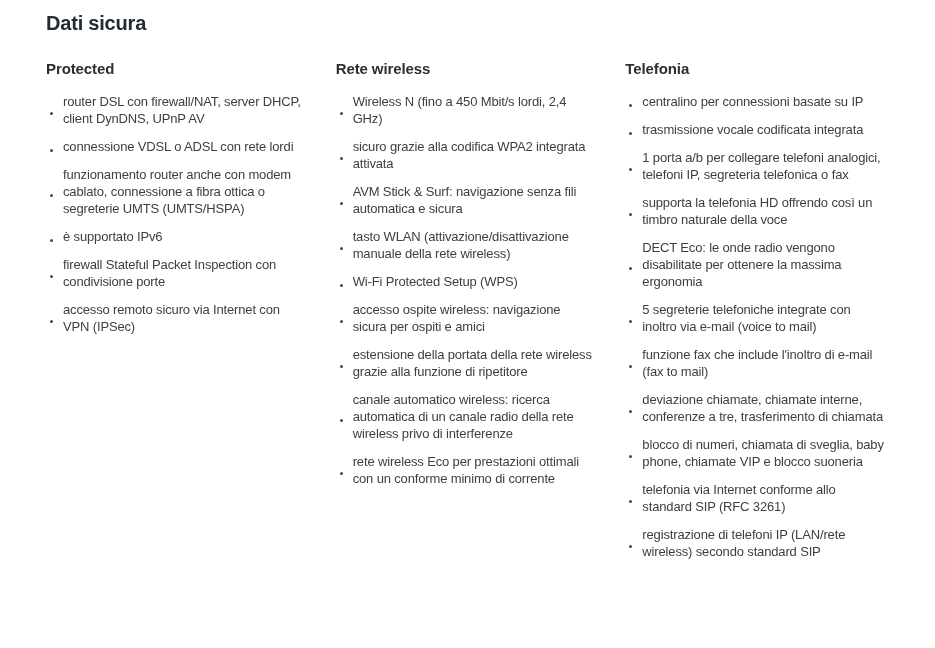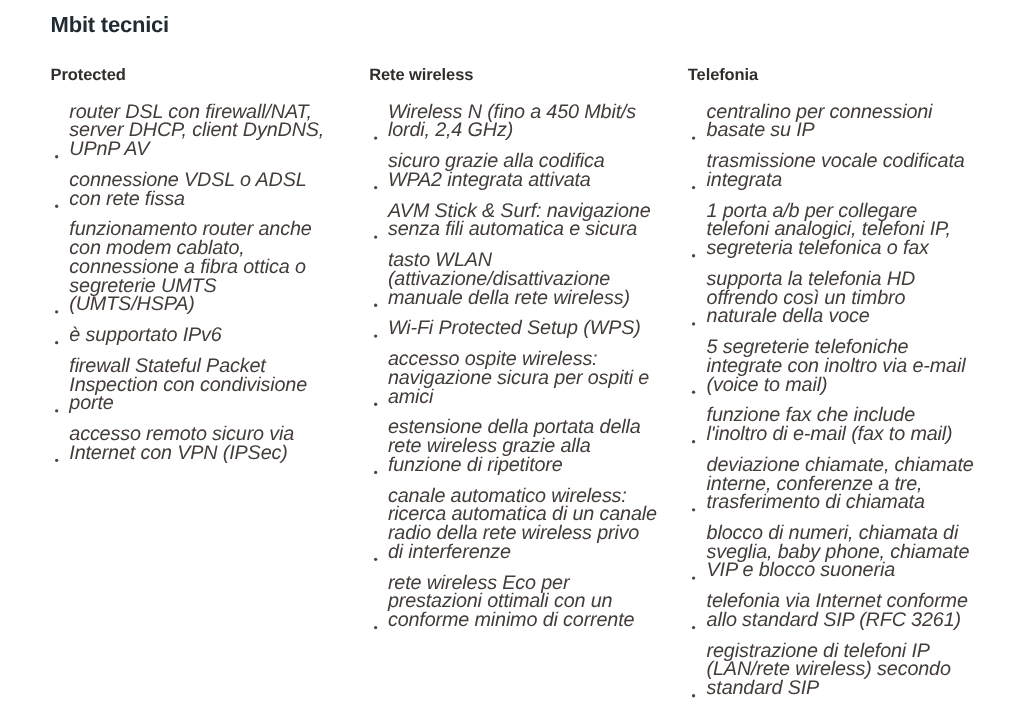--- a/index.html
+++ b/index.html
@@ -37,59 +37,58 @@
     color: #302d2b;
     letter-spacing: -0.1px;
   }
   ul.feature-list {
     list-style: none;
     margin: 0;
     padding: 0;
   }
   li.feature-item {
     display: flex;
-    align-items: flex-end;
+    align-items: center;
     margin: 0 0 11px 0;
-    font-size: 18px;
+    font-size: 13px;
     line-height: 17px;
     color: #443c39;
     letter-spacing: -0.15px;
-    font-style: italic;
   }
   .bullet {
     flex: 0 0 auto;
     width: 3px;
     height: 3px;
     border-radius: 50%;
     background: #4d4541;
     margin: 7px 10px 0 4px;
   }
   .feature-text {
     flex: 1 1 auto;
   }
 </style>
 </head>
 <body>
 
 <div class="page">
 
-  <h1 class="page-title">Mbit tecnici</h1>
+  <h1 class="page-title">Dati sicura</h1>
 
   <div class="columns">
 
     <div class="column">
       <h2 class="col-title">Protected</h2>
       <ul class="feature-list">
         <li class="feature-item">
             <span class="bullet"></span>
             <span class="feature-text">router DSL con firewall/NAT, server DHCP, client DynDNS, UPnP AV</span>
           </li>
         <li class="feature-item">
             <span class="bullet"></span>
-            <span class="feature-text">connessione VDSL o ADSL con rete fissa</span>
+            <span class="feature-text">connessione VDSL o ADSL con rete lordi</span>
           </li>
         <li class="feature-item">
             <span class="bullet"></span>
             <span class="feature-text">funzionamento router anche con modem cablato, connessione a fibra ottica o segreterie UMTS (UMTS/HSPA)</span>
           </li>
         <li class="feature-item">
             <span class="bullet"></span>
             <span class="feature-text">è supportato IPv6</span>
           </li>
         <li class="feature-item">
@@ -159,20 +158,24 @@
         <li class="feature-item">
             <span class="bullet"></span>
             <span class="feature-text">1 porta a/b per collegare telefoni analogici, telefoni IP, segreteria telefonica o fax</span>
           </li>
         <li class="feature-item">
             <span class="bullet"></span>
             <span class="feature-text">supporta la telefonia HD offrendo così un timbro naturale della voce</span>
           </li>
         <li class="feature-item">
             <span class="bullet"></span>
+            <span class="feature-text">DECT Eco: le onde radio vengono disabilitate per ottenere la massima ergonomia</span>
+          </li>
+        <li class="feature-item">
+            <span class="bullet"></span>
             <span class="feature-text">5 segreterie telefoniche integrate con inoltro via e-mail (voice to mail)</span>
           </li>
         <li class="feature-item">
             <span class="bullet"></span>
             <span class="feature-text">funzione fax che include l'inoltro di e-mail (fax to mail)</span>
           </li>
         <li class="feature-item">
             <span class="bullet"></span>
             <span class="feature-text">deviazione chiamate, chiamate interne, conferenze a tre, trasferimento di chiamata</span>
           </li>

